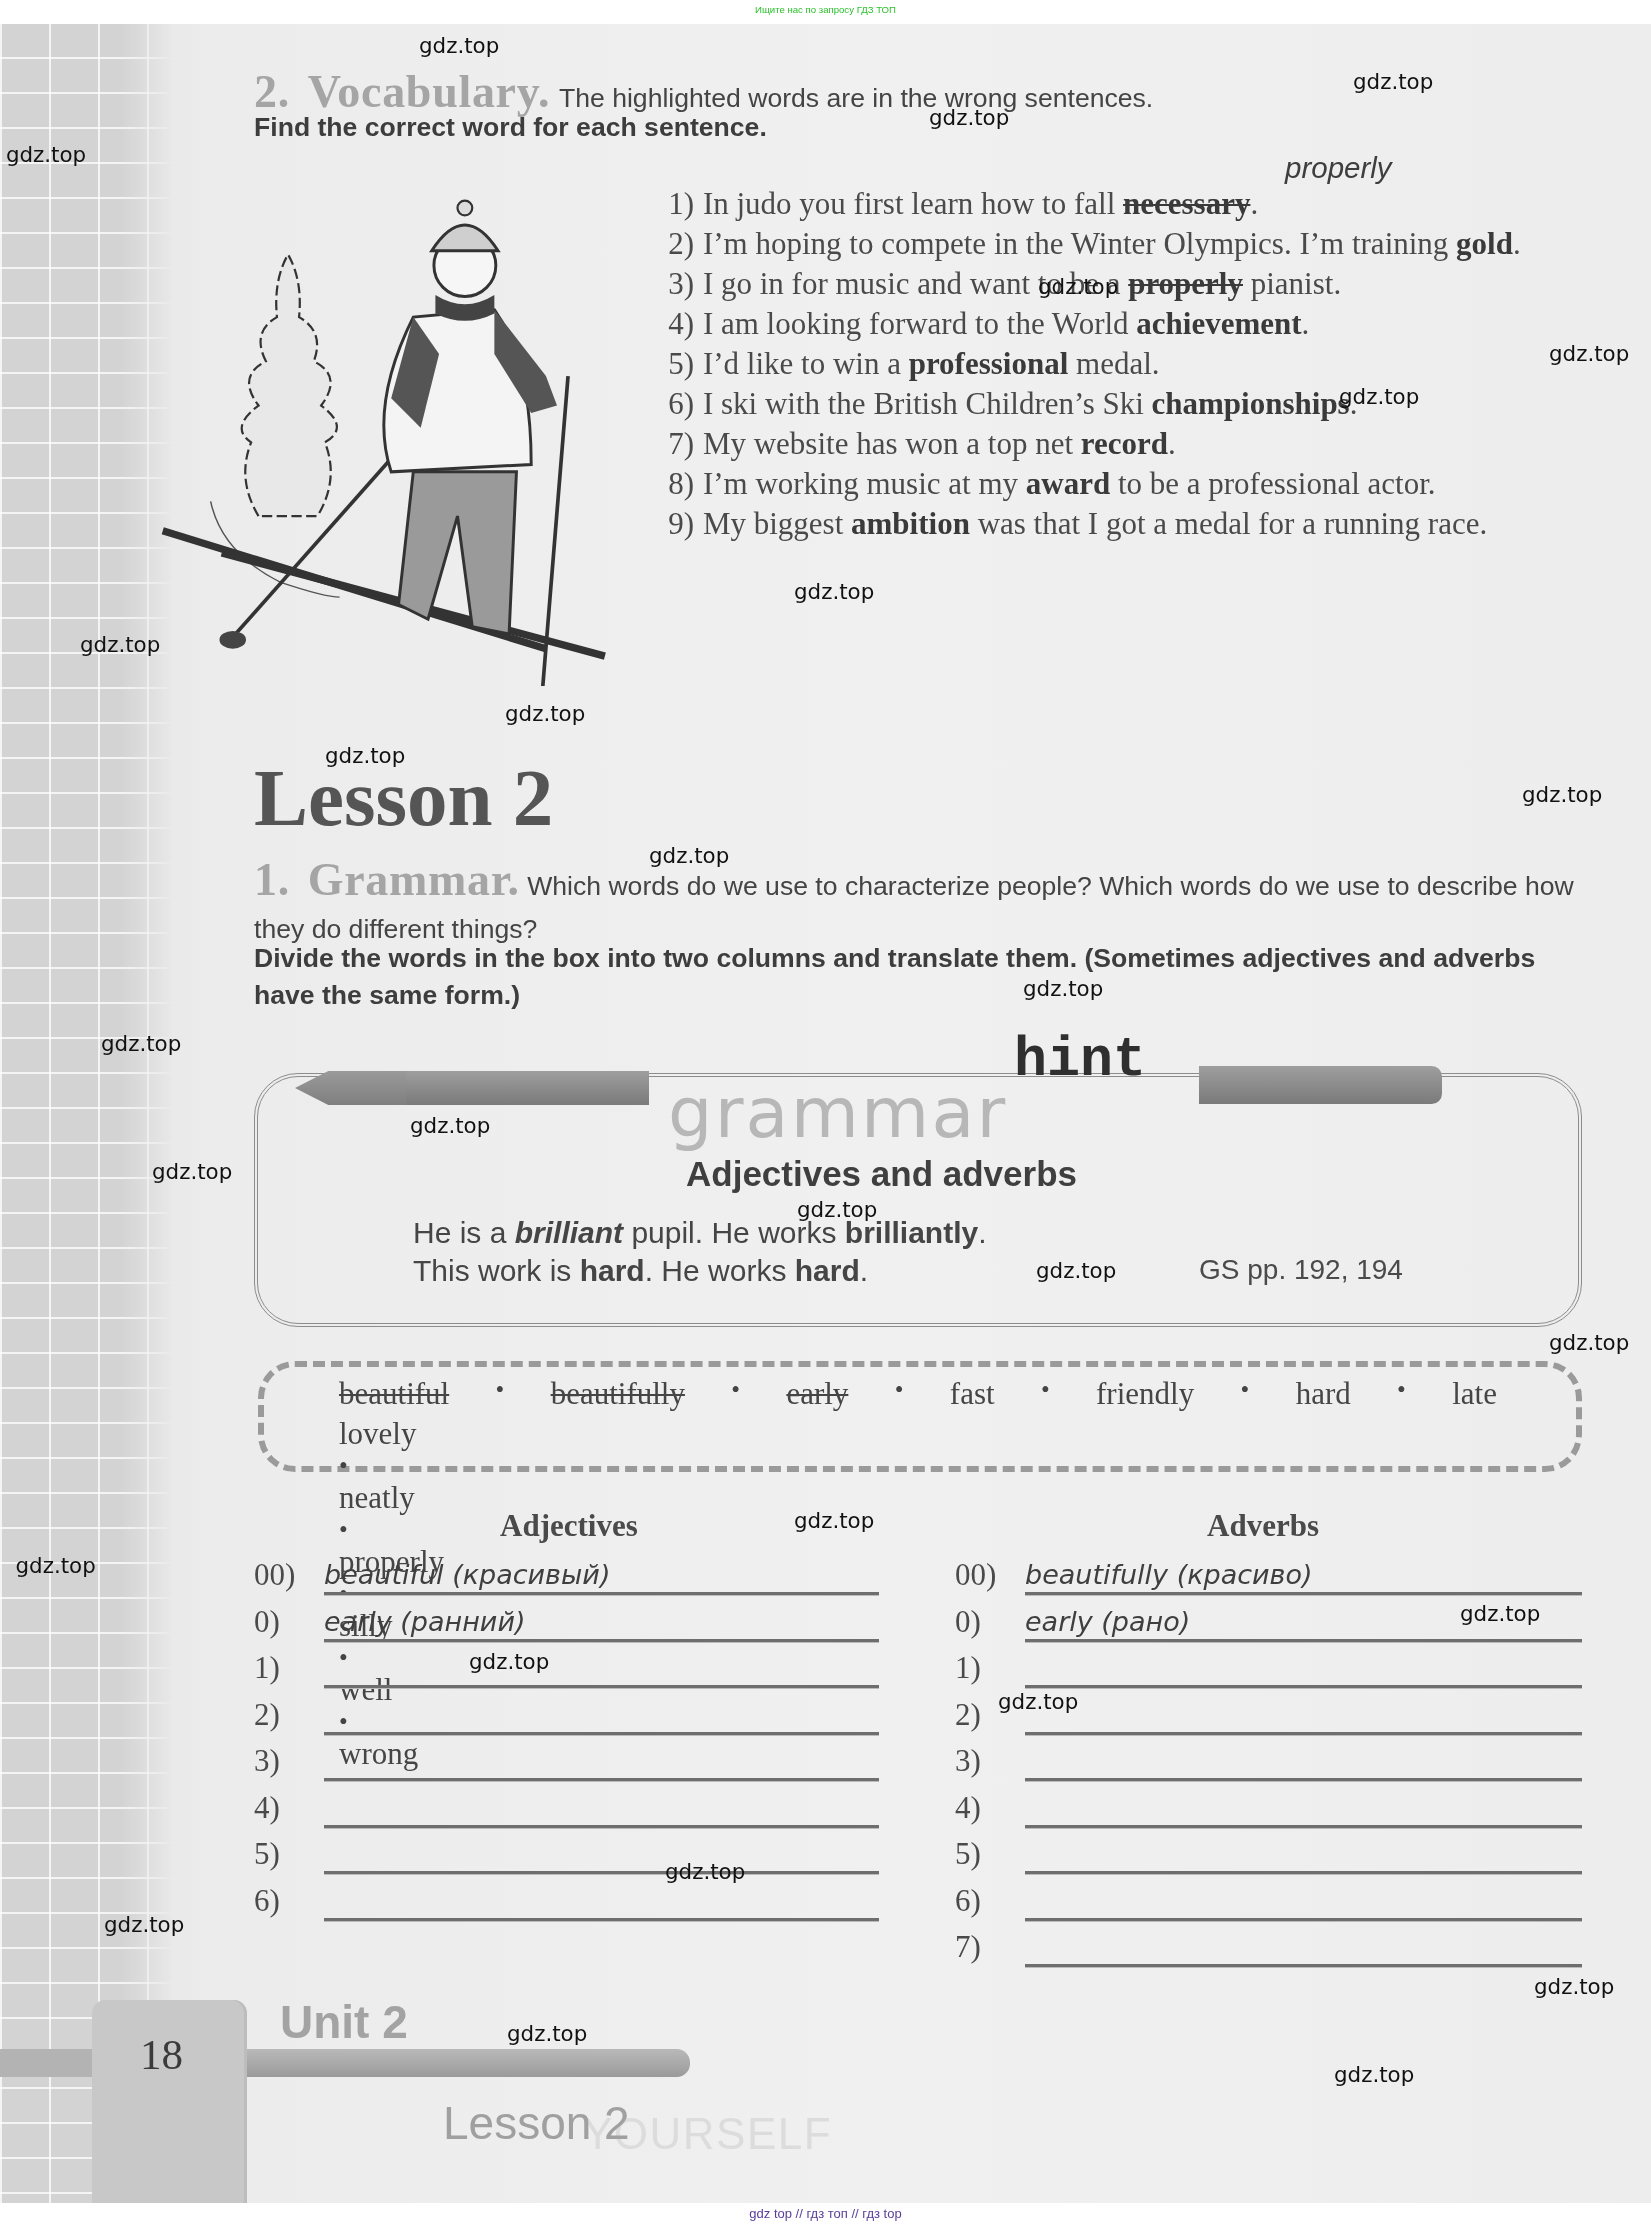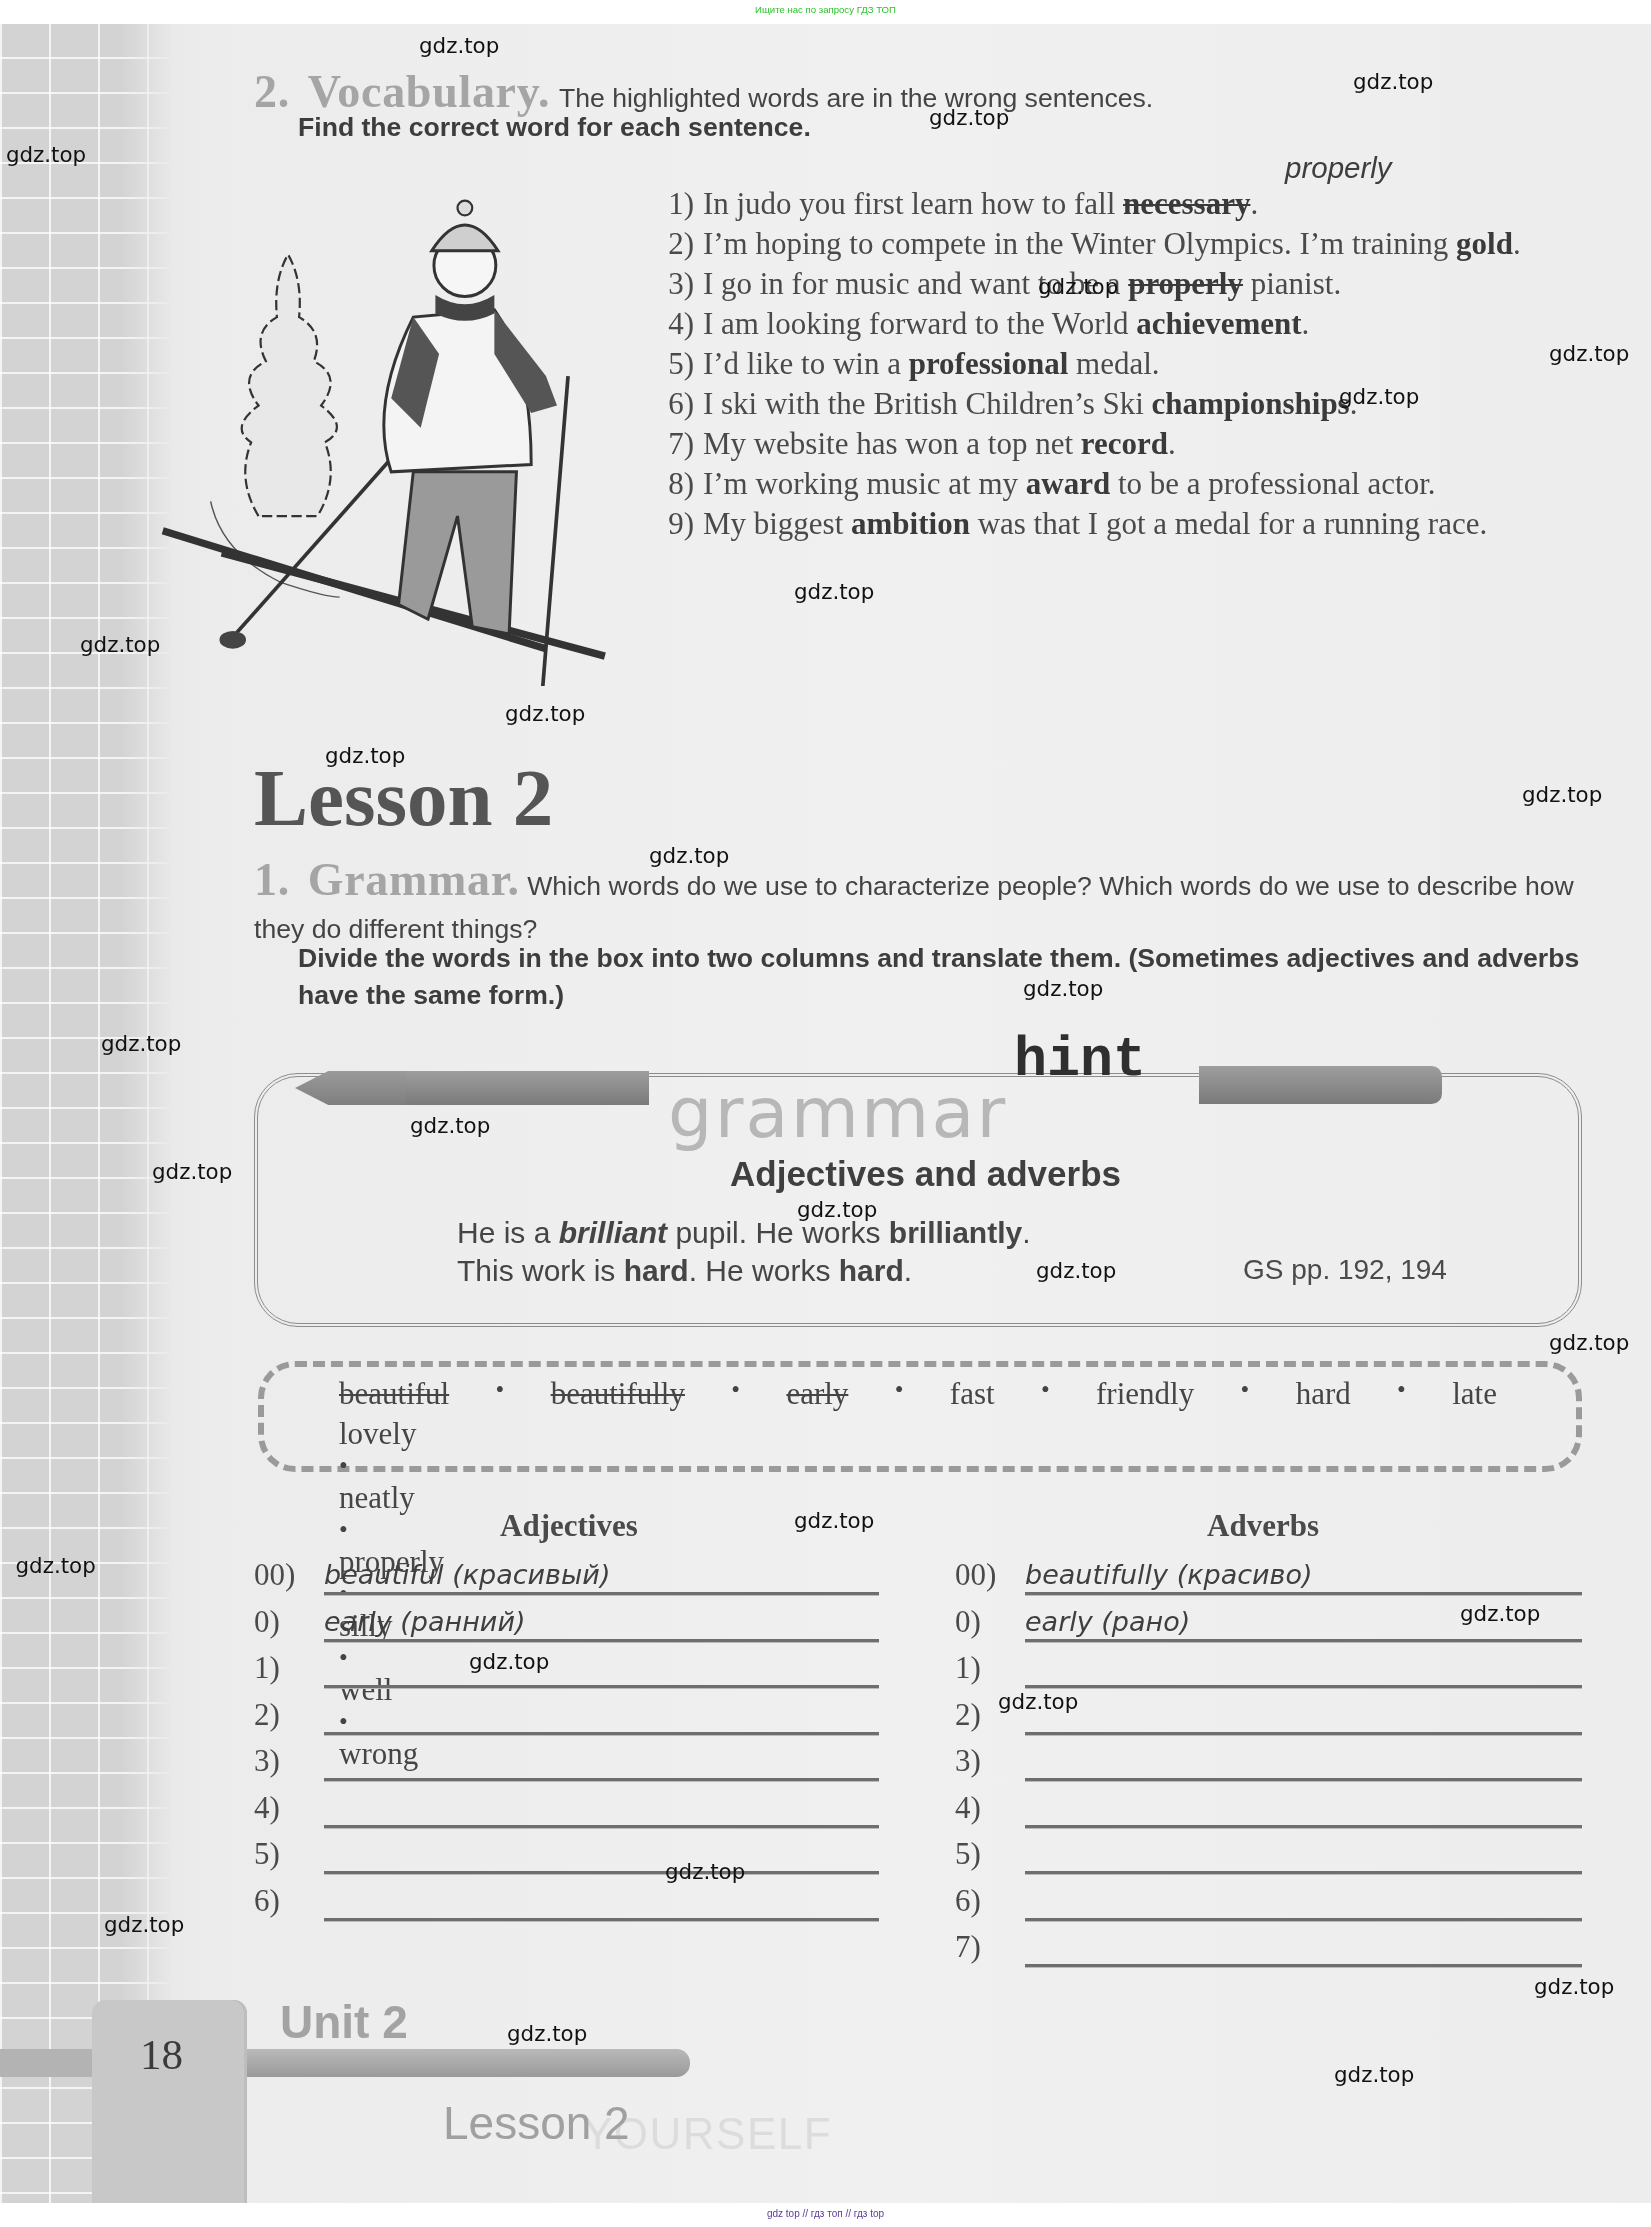--- a/index.html
+++ b/index.html
@@ -25,21 +25,21 @@
     position: absolute; left: 0; top: 0; width: 173px; height: 2180px;
     background-color: #d3d3d3;
     background-image:
       linear-gradient(90deg, rgba(255,255,255,0.75) 2.2px, transparent 2.2px),
       linear-gradient(0deg, rgba(255,255,255,0.75) 2.2px, transparent 2.2px);
     background-size: 49px 35px;
     -webkit-mask-image: linear-gradient(90deg, #000 70%, transparent 100%);
     mask-image: linear-gradient(90deg, #000 70%, transparent 100%);
   }
   .abs { position: absolute; }
-  .sans { font-family: "Liberation Sans", sans-serif; margin-left: 44px; }
+  .sans { font-family: "Liberation Sans", sans-serif; }
   .serif { font-family: "Liberation Serif", serif; }
 
   .ex-title { font-size: 46px; font-weight: bold; color: #a5a5a5; letter-spacing: 0.7px; }
   .ex-instr { font-size: 26.6px; color: #444; }
   .ex-bold { font-size: 26.6px; font-weight: bold; color: #3d3d3d; }
 
   .vocab-list { left: 642px; top: 184px; width: 944px; }
   .vocab-item { display: flex; font-size: 31px; line-height: 40px; color: #4a4a4a; }
   .vocab-item .num { width: 52px; text-align: right; padding-right: 8.9px; flex-shrink: 0; }
   .vocab-item .txt { flex: 1; }
@@ -102,21 +102,21 @@
   .unit-label { left: 280px; top: 1995px; font-family: "Liberation Sans", sans-serif; font-size: 46px; font-weight: bold; color: #a3a3a3; }
   .lesson-footer { left: 443px; top: 2096px; font-family: "Liberation Sans", sans-serif; font-size: 46px; color: #a0a0a0; }
   .ghost-footer { left: 583px; top: 2109px; font-family: "Liberation Sans", sans-serif; font-size: 44px; color: #dcdcdc; letter-spacing: 1.5px; }
 
   .watermark {
     position: absolute; font-family: "DejaVu Sans", sans-serif; font-size: 21.4px; color: #111;
   }
   .bottom-banner {
     position: absolute; left: 0; top: 2203px; width: 1651px; height: 24px; background: #fff; text-align: center;
   }
-  .bottom-banner span { font-family: "Liberation Sans", sans-serif; font-size: 10px; color: #5a3e9a; line-height: 22px; }
+  .bottom-banner span { font-family: "Liberation Sans", sans-serif; font-size: 13px; color: #5a3e9a; line-height: 22px; }
 
   
   .skier { left: 148px; top: 184px; width: 479px; height: 502px; }
 </style>
 </head>
 <body>
 
 <div class="top-banner">
   <span>Ищите нас по запросу ГДЗ ТОП</span>
 </div>

